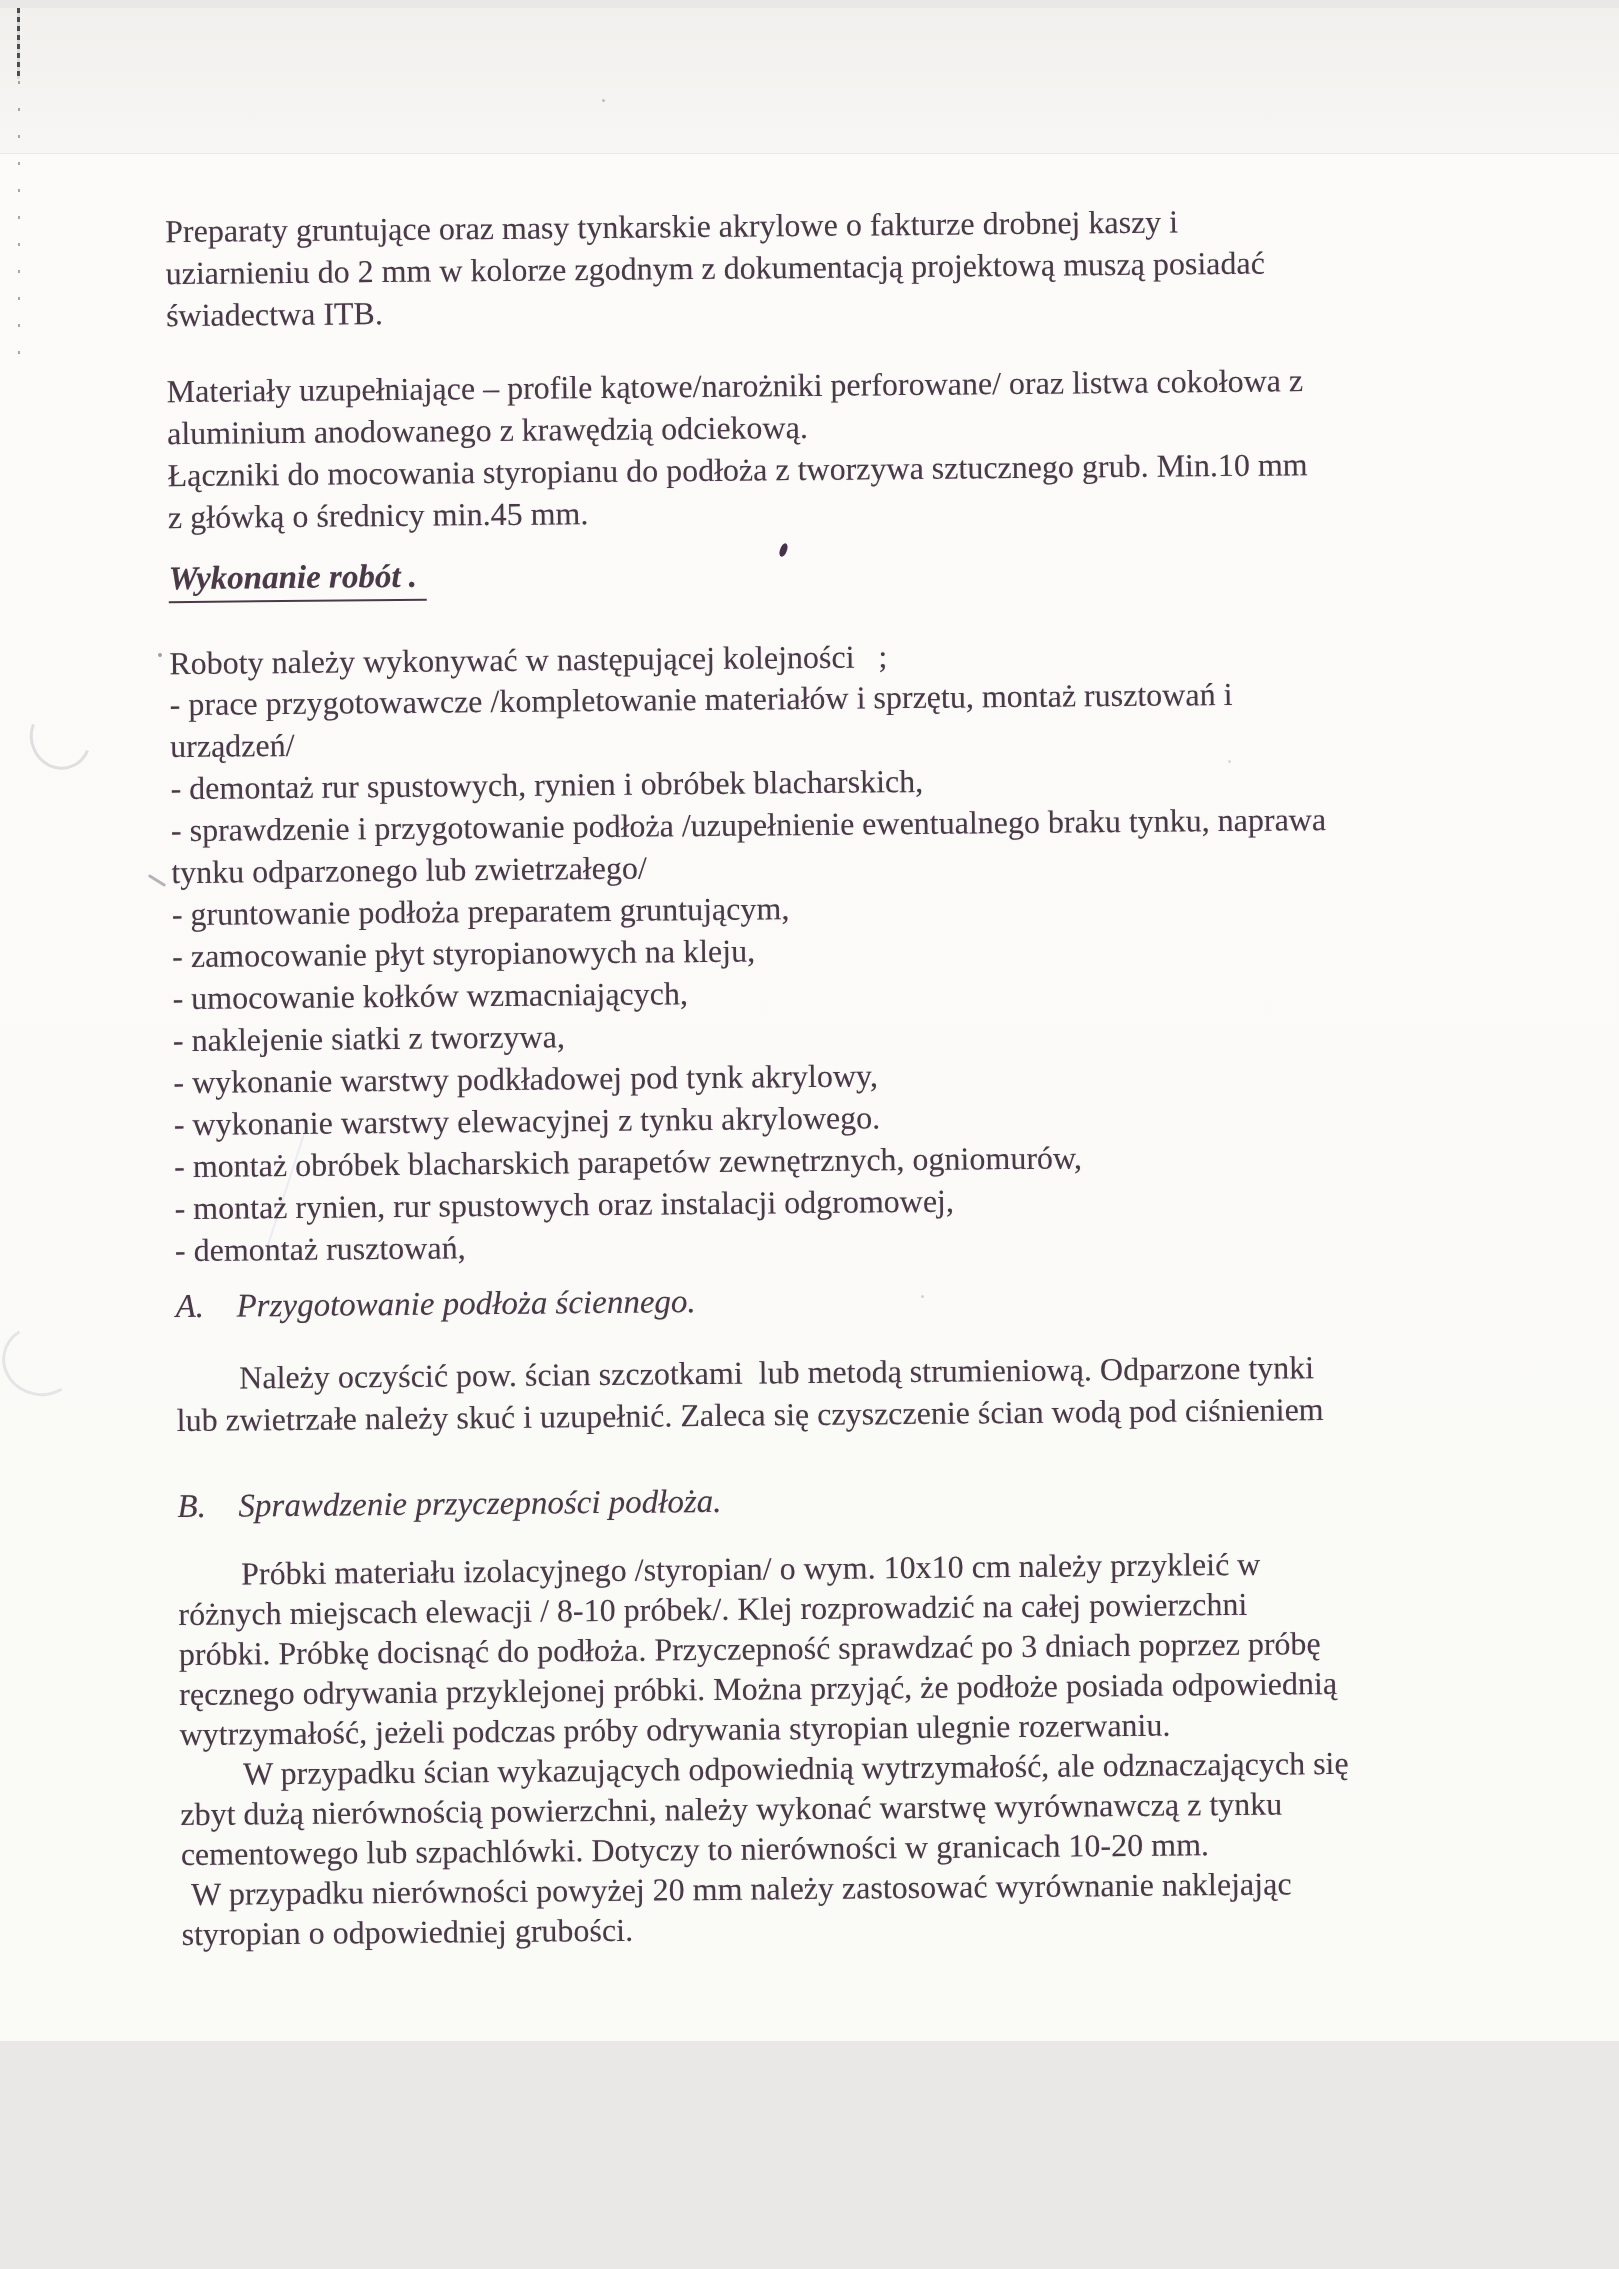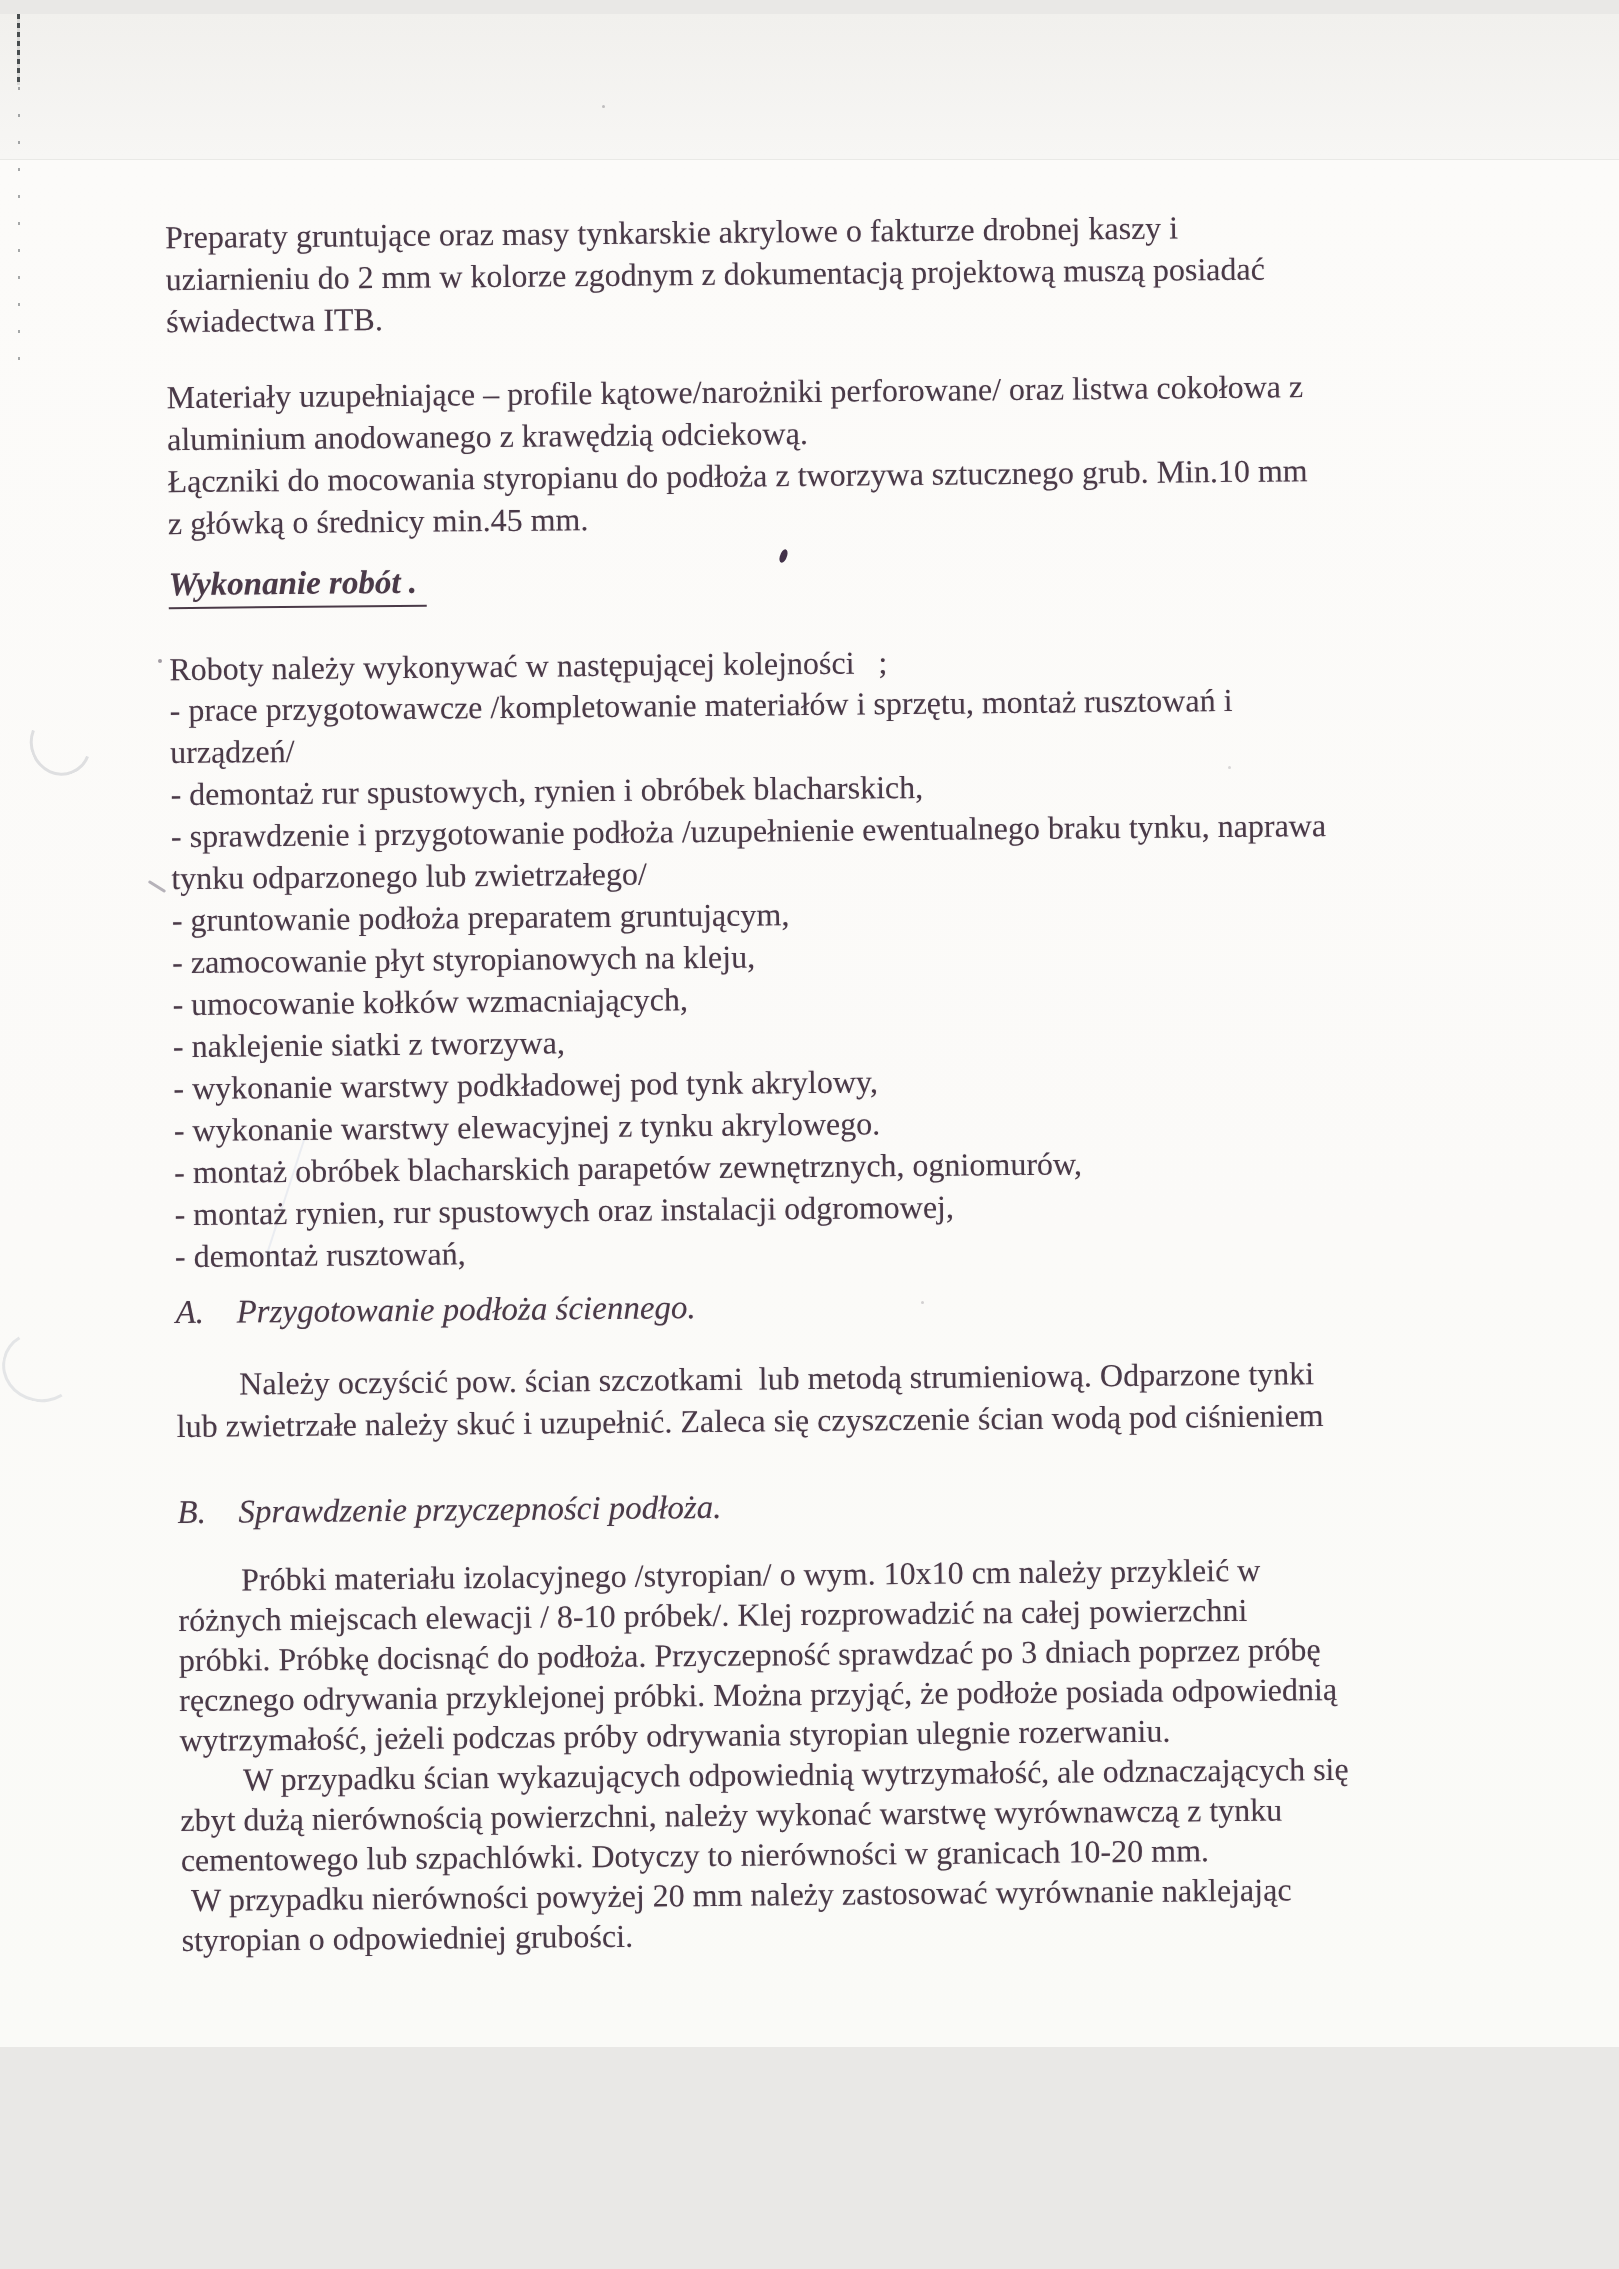--- a/index.html
+++ b/index.html
@@ -1,19 +1,19 @@
 <!DOCTYPE html>
 <html><head>
 <meta charset="utf-8">
 <style>
   html,body{margin:0;padding:0;background:#e9e8e6;}
   .scan{
     position:relative;
     width:1620px;height:2033px;
-    margin:14px auto;
+    margin:8px auto;
     background:linear-gradient(180deg,#f6f5f2 0%, #fcfbf9 7%, #fbfaf8 60%, #fafaf7 100%);
     overflow:hidden;
     font-family:"Liberation Serif", serif;
   }
   .content{
     position:absolute;left:0;top:0;width:1620px;height:2269px;
     transform:rotate(-0.55deg);
     transform-origin:50% 50%;
     color:#4a3a48;
     font-size:32px;line-height:42px;

